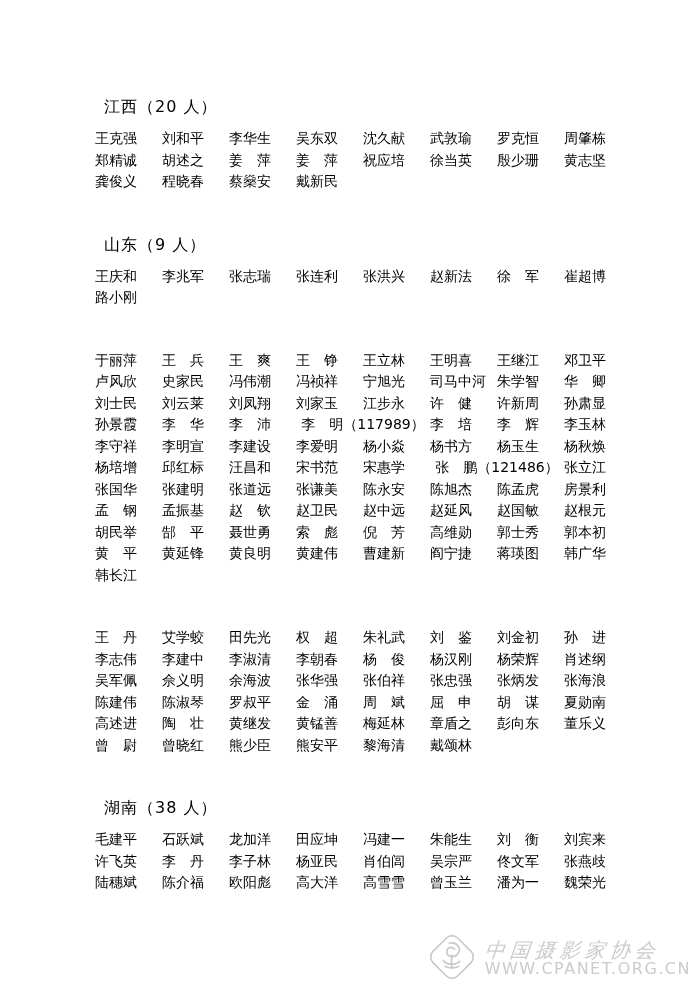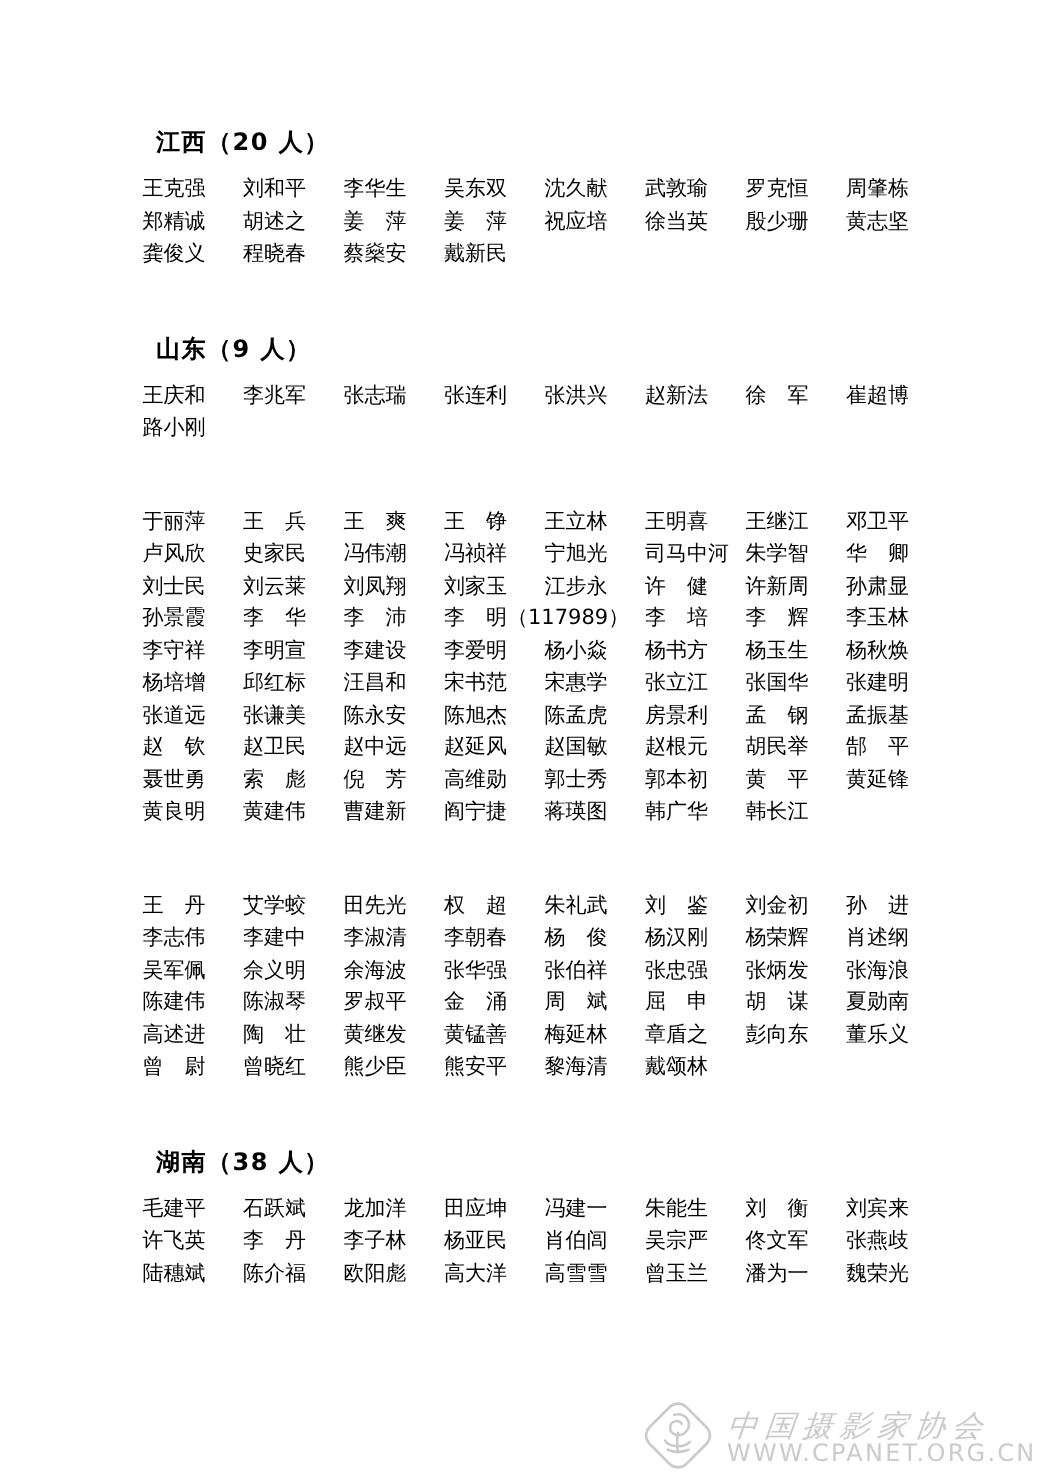--- a/index.html
+++ b/index.html
@@ -12,34 +12,34 @@
     color: #000000;
   }
   .content {
     position: absolute;
     left: 95px; top: 84px;
     width: 560px;
   }
   .province-section { margin-bottom: 41px; }
   .province-title {
     font-size: 16px;
-    font-weight: bold;
-    margin: 0 0 11px 9px;
+    font-weight: normal;
+    margin: 12px 0 11px 9px;
     letter-spacing: 1px;
     line-height: 21px;
   }
   .name-grid {
     display: grid;
     grid-template-columns: repeat(8, 67px);
     font-size: 14px;
     line-height: 21.5px;
     white-space: nowrap;
   }
   .person-name { display: block; }
-  .person-name.wide { grid-column: span 2; }
+  .person-name.wide { grid-column: span 2; text-align: center; }
   .watermark {
     position: absolute;
     right: 6px; bottom: 4px;
     display: flex;
     align-items: center;
     gap: 7px;
     user-select: none;
   }
   .wm-logo { display: block; width: 52px; height: 52px; }
   .wm-text { display: flex; flex-direction: column; align-items: flex-start; }
@@ -139,20 +139,21 @@
           <span class="person-name">李爱明</span>
           <span class="person-name">杨小焱</span>
           <span class="person-name">杨书方</span>
           <span class="person-name">杨玉生</span>
           <span class="person-name">杨秋焕</span>
           <span class="person-name">杨培增</span>
           <span class="person-name">邱红标</span>
           <span class="person-name">汪昌和</span>
           <span class="person-name">宋书范</span>
           <span class="person-name">宋惠学</span>
+          <span class="person-name wide">张　鹏（121486）</span>
           <span class="person-name">张立江</span>
           <span class="person-name">张国华</span>
           <span class="person-name">张建明</span>
           <span class="person-name">张道远</span>
           <span class="person-name">张谦美</span>
           <span class="person-name">陈永安</span>
           <span class="person-name">陈旭杰</span>
           <span class="person-name">陈孟虎</span>
           <span class="person-name">房景利</span>
           <span class="person-name">孟　钢</span>

